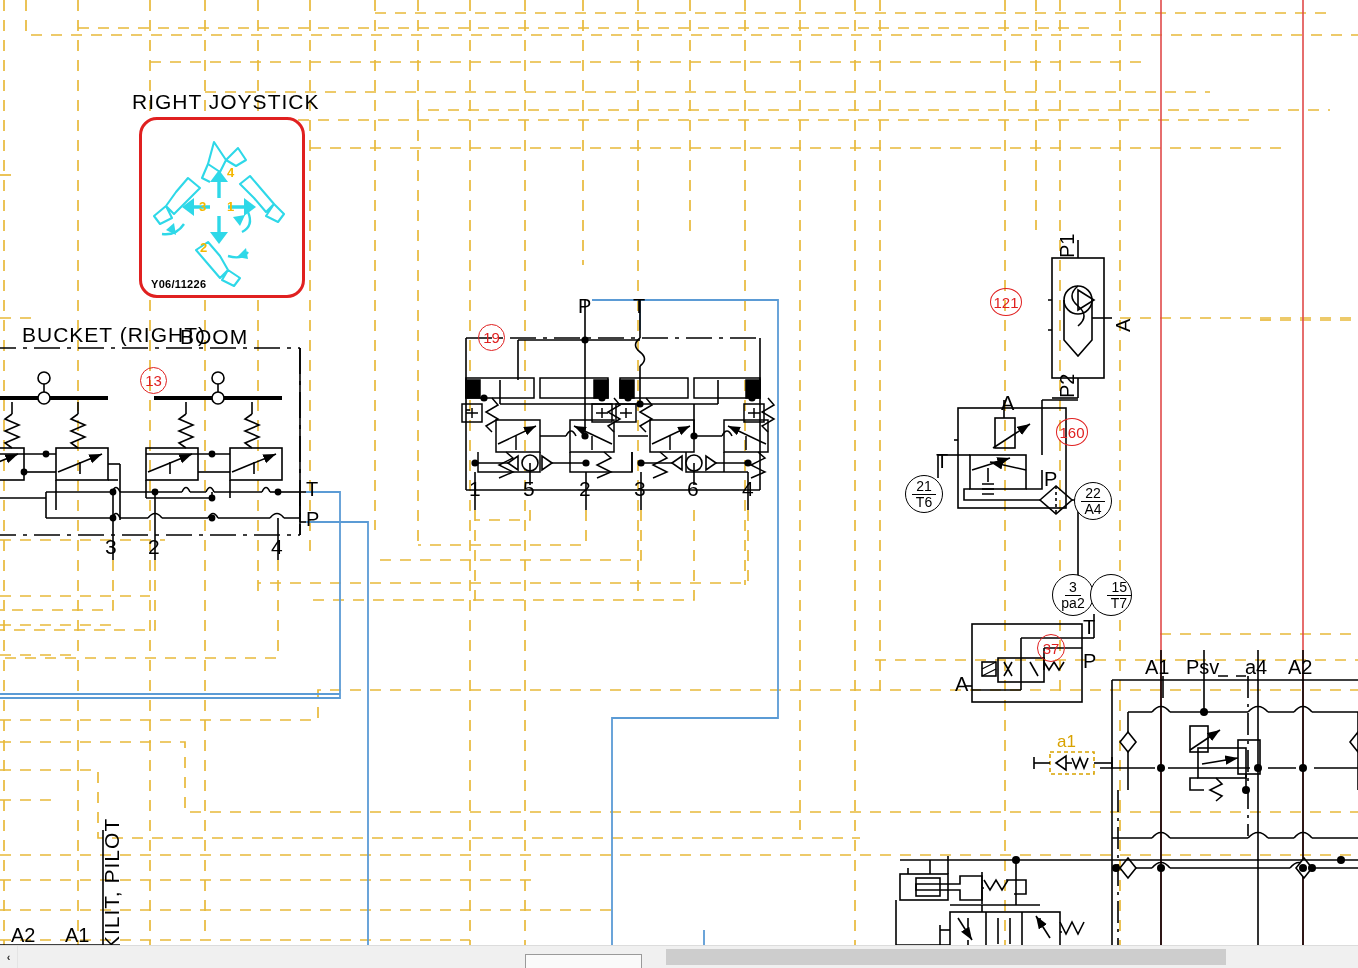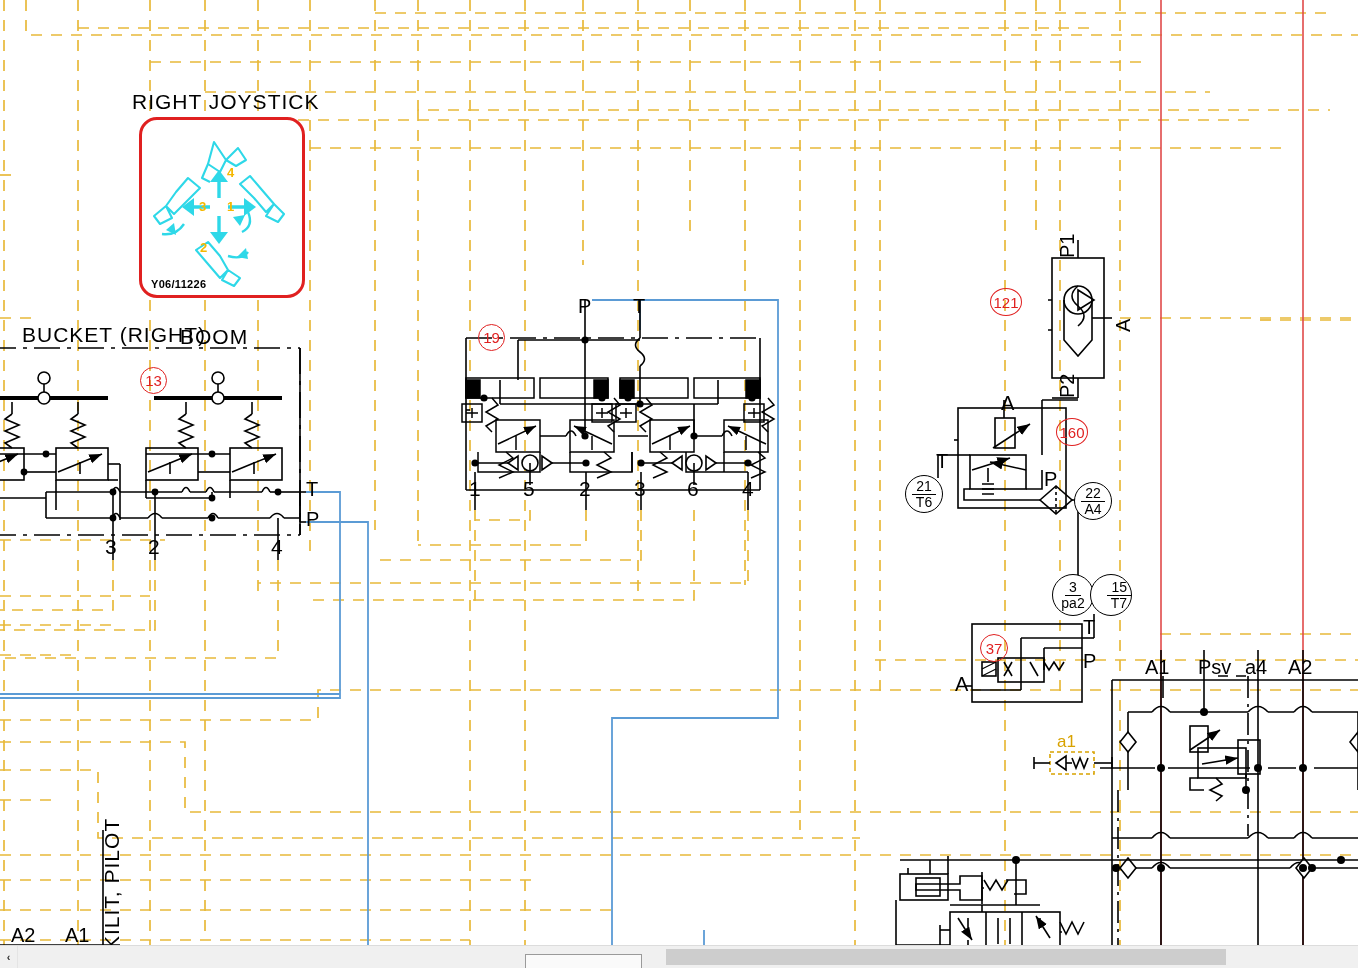--- a/index.html
+++ b/index.html
@@ -544,34 +544,34 @@
 
   <div class="lbl port-lbl" style="left:1001px;top:392px;">A</div>
   <div class="lbl port-lbl" style="left:936px;top:450px;">T</div>
   <div class="lbl port-lbl" style="left:1044px;top:468px;">P</div>
 
   <div class="lbl port-lbl" style="left:955px;top:673px;">A</div>
   <div class="lbl port-lbl" style="left:1083px;top:616px;">T</div>
   <div class="lbl port-lbl" style="left:1083px;top:650px;">P</div>
 
   <div class="lbl port-lbl" style="left:1145px;top:656px;">A1</div>
-  <div class="lbl port-lbl" style="left:1186px;top:656px;margin-left:12px;">Psv</div>
+  <div class="lbl port-lbl" style="left:1186px;top:656px;">Psv</div>
   <div class="lbl port-lbl" style="left:1245px;top:656px;">a4</div>
   <div class="lbl port-lbl" style="left:1288px;top:656px;">A2</div>
 
   <div class="a1tag" style="left:1057px;top:732px;">a1</div>
 
   <div class="lbl port-lbl" style="left:11px;top:924px;">A2</div>
   <div class="lbl port-lbl" style="left:65px;top:924px;">A1</div>
 
   <div class="callout" style="left:140px;top:367px;width:25px;height:25px;">13</div>
   <div class="callout" style="left:478px;top:324px;width:25px;height:25px;">19</div>
   <div class="callout" style="left:1056px;top:418px;width:30px;height:26px;">160</div>
   <div class="callout" style="left:990px;top:288px;width:30px;height:26px;">121</div>
-  <div class="callout" style="left:980px;top:634px;width:26px;height:26px;">37</div>
+  <div class="callout" style="left:1037px;top:634px;width:26px;height:26px;">37</div>
 
   <div class="portcirc" style="left:905px;top:475px;width:36px;height:36px;">
     <span class="top">21</span>
     <span class="bot">T6</span>
   </div>
   <div class="portcirc" style="left:1074px;top:482px;width:36px;height:36px;">
     <span class="top">22</span>
     <span class="bot">A4</span>
   </div>
   <div class="portcirc" style="left:1052px;top:574px;width:40px;height:40px;">

